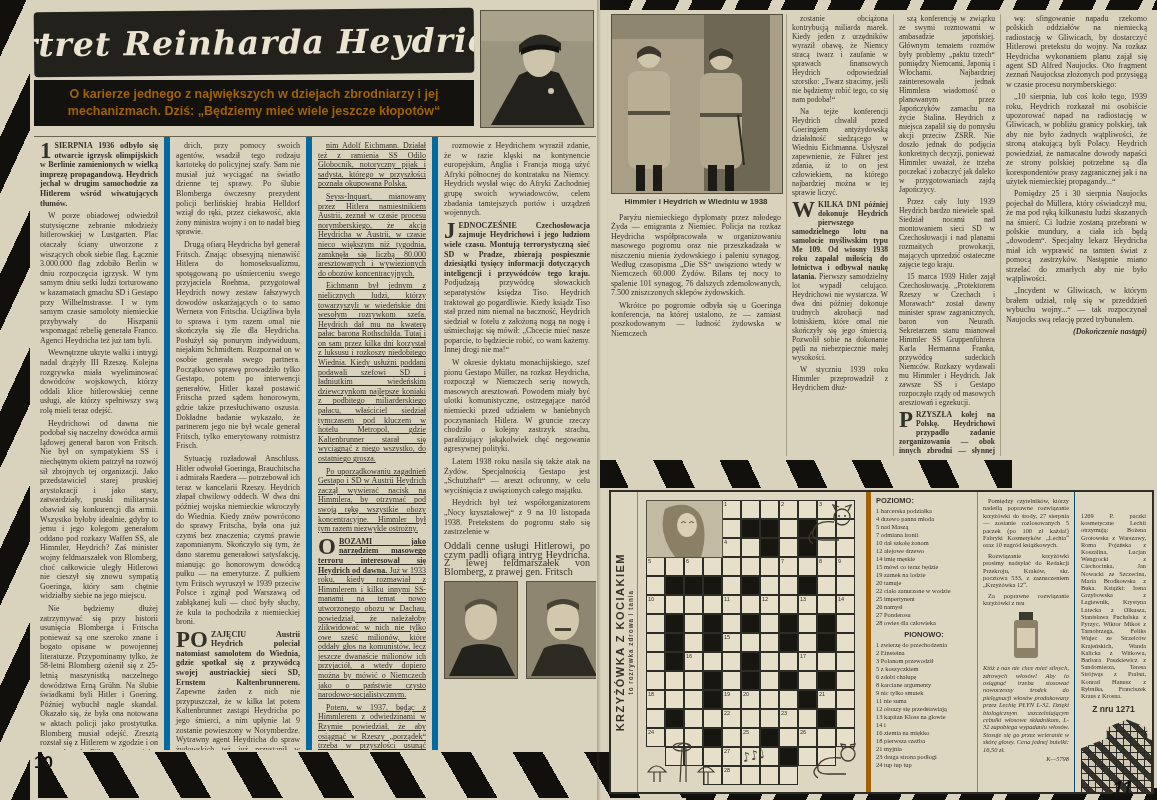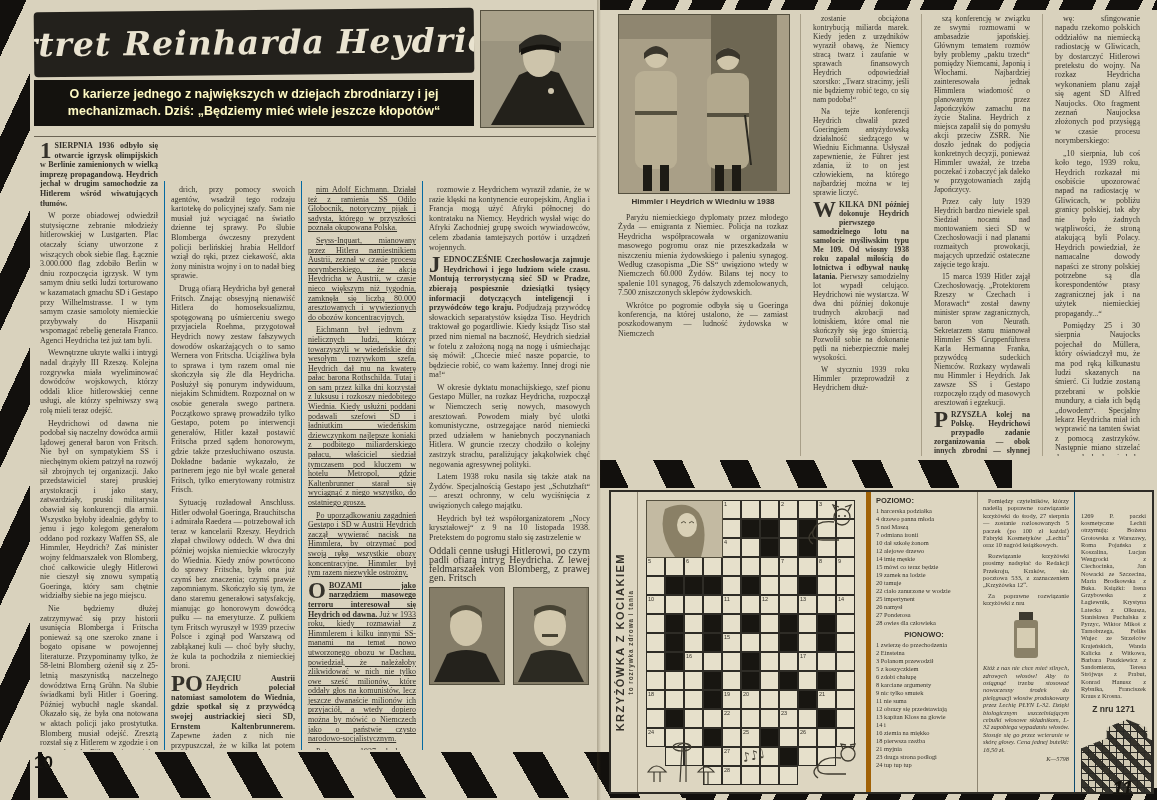--- a/index.html
+++ b/index.html
@@ -19,42 +19,42 @@
     background:repeating-linear-gradient(65deg,#12100d 0 26px,rgba(0,0,0,0) 26px 60px);}
   .gutter{position:absolute;left:597px;top:0;width:4px;height:100%;
     background:linear-gradient(90deg,rgba(70,60,35,.30),rgba(70,60,35,0));}
   
   .lp{position:absolute;left:30px;top:0;width:568px;height:752px;}
   .lp-header{position:absolute;left:4px;top:10px;right:4px;height:116px;display:flex;gap:6px;}
   .banner{flex:1;display:flex;flex-direction:column;gap:5px;min-width:0;}
   .banner-title{background:#23211c;color:#e9e3d0;flex:1;display:flex;align-items:center;justify-content:center;
     font-family:"DejaVu Serif",serif;font-style:italic;font-weight:bold;font-size:33px;letter-spacing:1px;
     border-radius:4px;transform:rotate(-0.6deg);white-space:nowrap;overflow:hidden;}
-  .banner-sub{background:#14120e;color:#fef9c3;padding:6px 12px;font-family:"Liberation Sans",sans-serif;
+  .banner-sub{background:#14120e;color:#a16207;padding:6px 12px;font-family:"Liberation Sans",sans-serif;
     font-weight:bold;font-size:12.5px;line-height:1.35;text-align:center;}
   .banner-photo{width:112px;height:116px;flex:none;border:1px solid #55503f;background:#9b947f;}
   .lp-cols{position:absolute;left:4px;top:136px;right:2px;bottom:2px;display:flex;border-top:1px solid #6b6353;}
   .col{overflow:hidden;padding:4px 6px 0 6px;text-align:justify;font-size:8px;line-height:9.6px;hyphens:auto;}
-  .col+.col{border-left:1px solid #0369a1;margin-top:44px;}
+  .col+.col{border-left:6px solid #0369a1;}
   .c1{width:118px;} .c2{width:124px;} .c3{width:108px;text-decoration:underline;} .c4{flex:1;}
   .para{margin:0 0 3px 0;text-indent:8px;}
   .para.noind{text-indent:0;}
   .para.end{text-align:right;font-style:italic;font-weight:bold;}
   .dropcap{float:left;font-weight:bold;font-size:23px;line-height:19px;padding-right:3px;font-family:"Liberation Serif",serif;}
   .lead{font-weight:bold;}
   .figure{margin-top:5px;}
   .figure-caption{font-size:10px;line-height:8.8px;text-align:justify;margin-bottom:4px;}
   .portraits{display:flex;gap:8px;}
   .portrait{width:74px;height:96px;border:1px solid #55503f;background:#857d68;}
   .pgnum-left{position:absolute;left:34px;top:753px;font-family:"Liberation Sans",sans-serif;
     font-weight:bold;font-size:17px;color:#16140f;z-index:6;}
   
   .rp{position:absolute;left:601px;top:0;width:556px;height:800px;}
   .rp-cols{position:absolute;left:5px;top:14px;width:546px;height:442px;display:flex;}
-  .rcol{overflow:hidden;padding:0 12px;text-align:justify;font-size:8px;line-height:9.4px;hyphens:auto;}
+  .rcol{overflow:hidden;padding:0 5px;text-align:justify;font-size:8px;line-height:9.4px;hyphens:auto;}
   .rcol+.rcol{border-left:1px solid #a89f88;}
   .r1{width:170px;} .r2{width:96px;font-size:7.6px;line-height:9px;} .r3{width:96px;font-size:7.6px;line-height:9px;} .r4{flex:1;}
   .photo-hh{width:100%;height:178px;border:1px solid #55503f;background:#a99f87;}
   .photo-hh-cap{font-family:"Liberation Sans",sans-serif;font-weight:bold;font-size:8px;line-height:10px;
     text-align:center;margin:3px 8px 6px 8px;}
   .pgnum-right{position:absolute;right:24px;bottom:0px;font-family:"Liberation Sans",sans-serif;
     font-weight:bold;font-style:italic;font-size:20px;color:#16140f;z-index:6;}
   
   .cw{position:absolute;left:8px;top:490px;width:541px;height:300px;border:2px solid #2e2c26;display:flex;background:#ddd6c1;}
   .cw-title{width:26px;border-right:1px solid #8d8571;display:flex;align-items:center;justify-content:center;gap:1px;}

